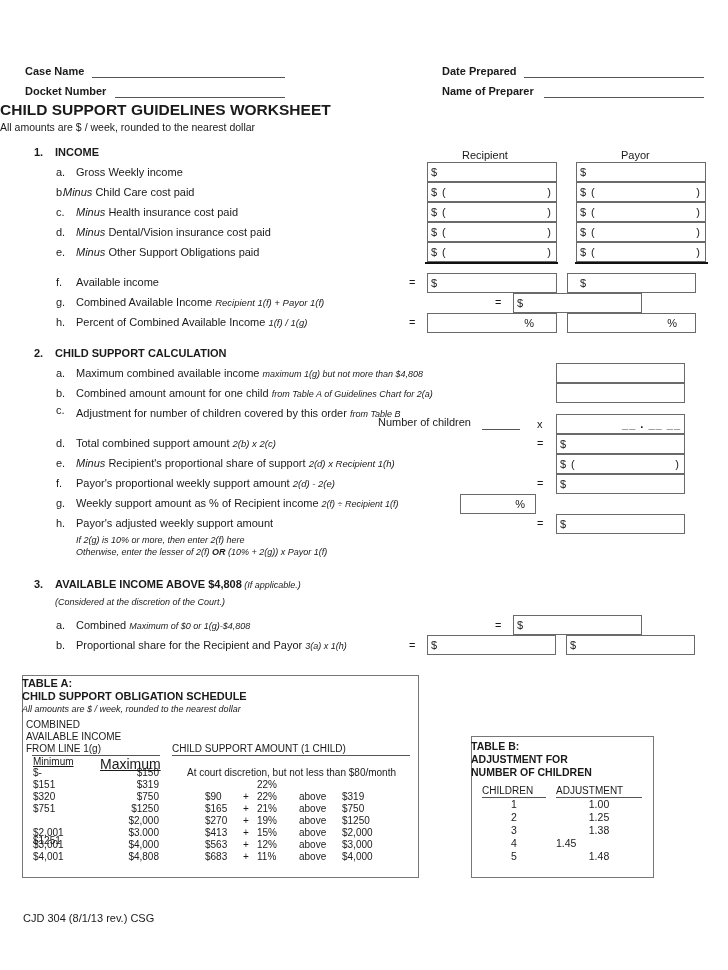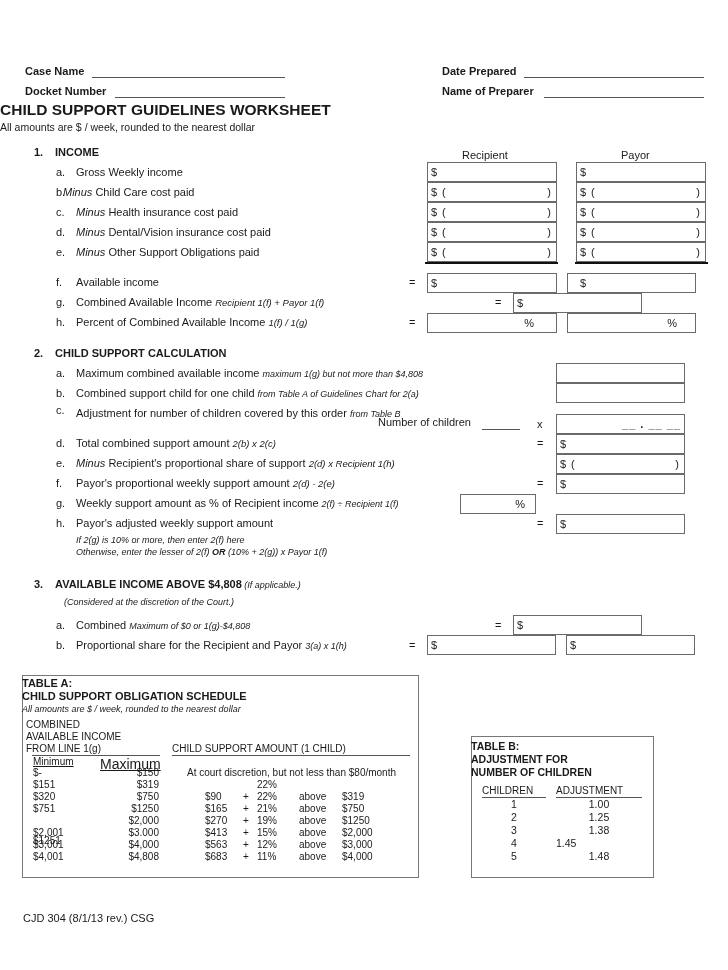--- a/index.html
+++ b/index.html
@@ -149,21 +149,21 @@
 
 <div class="abs b" style="left:34px;top:347px;">2.</div>
 <div class="abs b" style="left:55px;top:347px;">CHILD SUPPORT CALCULATION</div>
 
 <div class="abs" style="left:56px;top:367px;">
   <span>a.</span>
   <span style="position:absolute;left:20px;"><span>Maximum combined available income </span><span class="i xs">maximum 1(g) but not more than $4,808</span></span>
 </div>
 <div class="abs" style="left:56px;top:387px;">
   <span>b.</span>
-  <span style="position:absolute;left:20px;"><span>Combined support child for one child </span><span class="i xs">from Table A of Guidelines Chart for 2(a)</span></span>
+  <span style="position:absolute;left:20px;"><span>Combined amount amount for one child </span><span class="i xs">from Table A of Guidelines Chart for 2(a)</span></span>
 </div>
 <div class="abs" style="left:56px;top:404px;">
   <span>c.</span>
   <span style="position:absolute;left:20px;top:3px;"><span>Adjustment for number of children covered by this order </span><span class="i xs">from Table B</span></span>
 </div>
 <div class="abs" style="left:378px;top:416px;">Number of children</div>
 <div class="line" style="left:482px;top:429px;width:38px;"></div>
 <div class="eq" style="left:537px;top:418px;">x</div>
 
 <div class="abs" style="left:56px;top:437px;">
@@ -210,21 +210,21 @@
 <div class="box" style="left:460px;top:494px;width:76px;">
     <span class="pct" style="right:10px;">%</span>
   </div>
 <div class="eq" style="left:537px;top:517px;">=</div>
 <div class="box" style="left:556px;top:514px;width:129px;">
     <span class="dol">$</span>
   </div>
 
 <div class="abs b" style="left:34px;top:578px;">3.</div>
 <div class="abs" style="left:55px;top:578px;"><span class="b">AVAILABLE INCOME ABOVE $4,808</span><span class="i xs"> (If applicable.)</span></div>
-<div class="abs i xs" style="left:64px;top:597px;">(Considered at the discretion of the Court.)</div>
+<div class="abs i xs" style="left:55px;top:597px;">(Considered at the discretion of the Court.)</div>
 
 <div class="abs" style="left:56px;top:619px;">
   <span>a.</span>
   <span style="position:absolute;left:20px;"><span>Combined </span><span class="i xs">Maximum of $0 or 1(g)-$4,808</span></span>
 </div>
 <div class="abs" style="left:56px;top:639px;">
   <span>b.</span>
   <span style="position:absolute;left:20px;"><span>Proportional share for the Recipient and Payor </span><span class="i xs">3(a) x 1(h)</span></span>
 </div>
 <div class="eq" style="left:495px;top:619px;">=</div>

